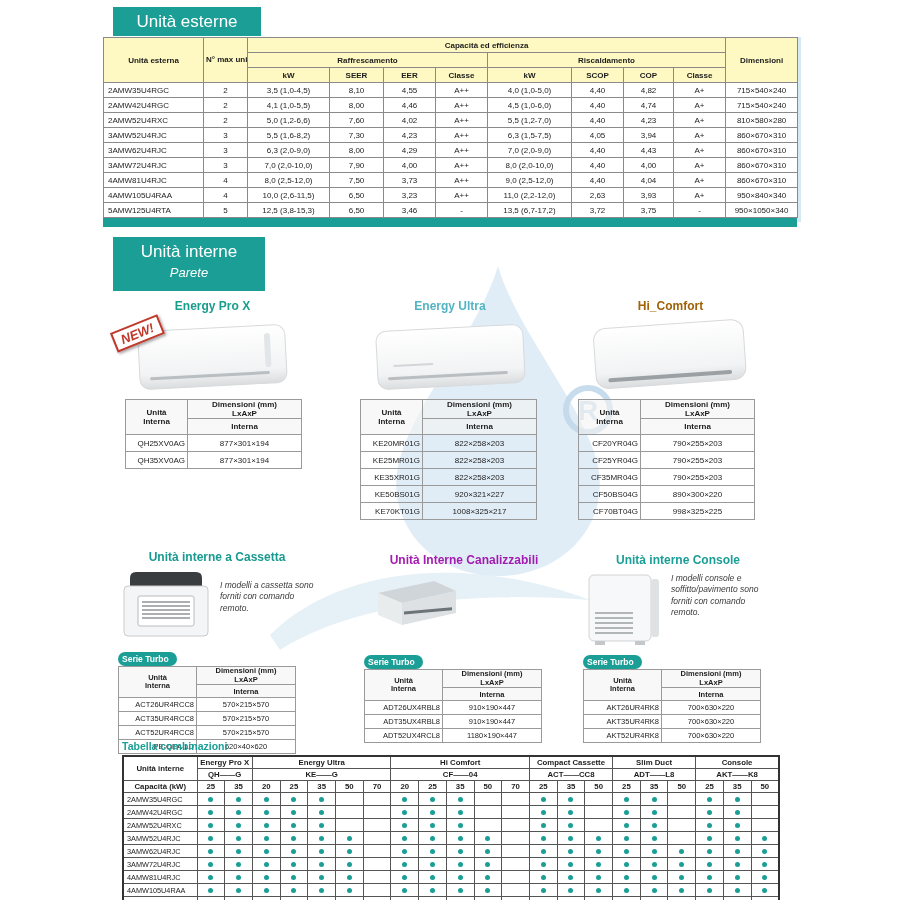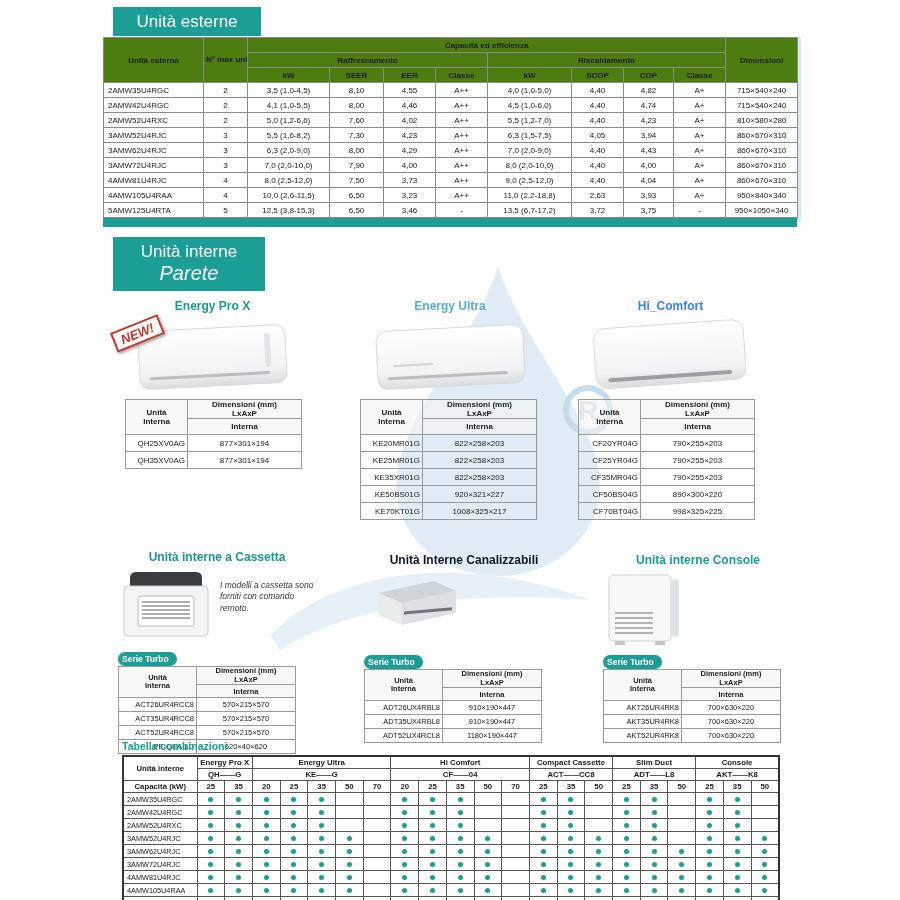--- a/index.html
+++ b/index.html
@@ -3,40 +3,40 @@
 <meta charset="utf-8">
 <style>
   html,body{margin:0;padding:0;background:#fff;}
   #page{position:relative;width:900px;height:900px;background:#fff;overflow:hidden;
         font-family:"Liberation Sans",sans-serif;color:#1c1c1c;}
   
   .badge{position:absolute;background:#1a9e96;color:#fff;text-align:center;z-index:2;}
   .badge-esterne{left:113px;top:7px;width:148px;height:29px;font-size:17px;line-height:29px;}
   .badge-interne{left:113px;top:237px;width:152px;height:54px;padding-top:4px;box-sizing:border-box;}
   .badge-interne .l1{font-size:17px;line-height:22px;}
-  .badge-interne .l2{font-size:20px;font-style:italic;line-height:20px;}
+  .badge-interne .l2{font-size:13px;font-style:italic;line-height:20px;}
   
   .outdoor-wrap{position:absolute;left:103px;top:37px;width:694px;z-index:2;}
   table{border-collapse:collapse;table-layout:fixed;}
   .spec{width:694px;font-size:8px;}
   .spec th,.spec td{border:1px solid #8a8a8a;text-align:center;padding:0 2px;overflow:hidden;white-space:nowrap;}
-  .spec th{font-weight:bold;height:14px;background:#4d7c0f;}
+  .spec th{font-weight:bold;height:14px;background:#fef9c3;}
   .spec td{height:14px;background:#fff;}
   .spec td.model{text-align:left;padding-left:4px;}
   .pre{white-space:pre-line;line-height:1.15;}
   .teal-strip{height:9px;background:#1a9e96;width:694px;}
   .side-strip{position:absolute;left:797px;top:37px;width:4px;height:185px;background:#d6e8f2;z-index:1;}
   
   .watermark{position:absolute;left:330px;top:258px;z-index:0;}
   .swoosh{position:absolute;left:270px;top:545px;z-index:0;}
   
   .col{position:absolute;z-index:1;}
   .col-title{font-size:12px;font-weight:bold;text-align:center;margin-bottom:4px;}
-  .t-prox{color:#189e8c;} .t-ultra{color:#52b4c2;} .t-hicomfort{color:#3b82f6;}
-  .t-cassetta{color:#189a90;} .t-canal{color:#0f172a;} .t-console{color:#1a9e96;}
+  .t-prox{color:#189e8c;} .t-ultra{color:#52b4c2;} .t-hicomfort{color:#a16207;}
+  .t-cassetta{color:#189a90;} .t-canal{color:#a21caf;} .t-console{color:#1a9e96;}
   .img-box{position:relative;height:82px;display:flex;align-items:center;justify-content:center;}
   .dim{font-size:8px;}
   .dim th,.dim td{border:1px solid #9a9a9a;text-align:center;padding:0 2px;background:transparent;}
   .dim th{font-weight:bold;background:rgba(244,244,244,.6);}
   .dim td{height:16px;}
   .dim td.model{text-align:right;padding-left:4px;}
   .wall-table{width:177px;}
   .wall-table col.c1{width:62px;}
   .wall-table th{height:15px;}
   
@@ -214,21 +214,21 @@
             <td>A+</td>
             <td>860×670×310</td>
           </tr>
           <tr>
             <td class="model">4AMW105U4RAA</td>
             <td>4</td>
             <td>10,0 (2,6-11,5)</td>
             <td>6,50</td>
             <td>3,23</td>
             <td>A++</td>
-            <td>11,0 (2,2-18,8)</td>
+            <td>11,0 (2,2-12,0)</td>
             <td>2,63</td>
             <td>3,93</td>
             <td>A+</td>
             <td>950×840×340</td>
           </tr>
           <tr>
             <td class="model">5AMW125U4RTA</td>
             <td>5</td>
             <td>12,5 (3,8-15,3)</td>
             <td>6,50</td>
@@ -487,36 +487,37 @@
             <td>910×190×447</td>
           </tr>
           <tr>
             <td class="model">ADT52UX4RCL8</td>
             <td>1180×190×447</td>
           </tr>
         </tbody>
     </table>
   </div>
 
-  <div class="col" style="left:603px;top:553px;width:190px;">
+  <div class="col" style="left:583px;top:553px;width:190px;">
     <div class="col-title t-console">Unità interne Console</div>
     <div class="type-flex">
       <svg width="82" height="78" viewBox="0 0 82 78">
         <rect x="6" y="4" width="62" height="66" rx="5" fill="#f7f8f9" stroke="#cfd2d4"></rect>
         <rect x="68" y="8" width="8" height="58" rx="3" fill="#dfe2e4"></rect>
         <g stroke="#9aa0a3" stroke-width="1.5">
           <line x1="12" y1="42" x2="50" y2="42"></line>
             <line x1="12" y1="47" x2="50" y2="47"></line>
           <line x1="12" y1="52" x2="50" y2="52"></line>
             <line x1="12" y1="57" x2="50" y2="57"></line>
           <line x1="12" y1="62" x2="50" y2="62"></line>
         </g>
         <rect x="12" y="70" width="10" height="4" fill="#c4c8ca"></rect>
           <rect x="52" y="70" width="10" height="4" fill="#c4c8ca"></rect>
       </svg>
+      <div class="type-desc" style="width:98px;margin-left:6px;padding-top:2px;">I modelli console e soffitto/pavimento sono forniti con comando remoto.</div>
     </div>
     <div class="serie-bar">Serie Turbo</div>
     <table class="dim type-table">
       <colgroup>
           <col class="c1">
           <col>
         </colgroup>
       <thead>
         <tr>
             <th rowspan="2" class="pre">Unità

